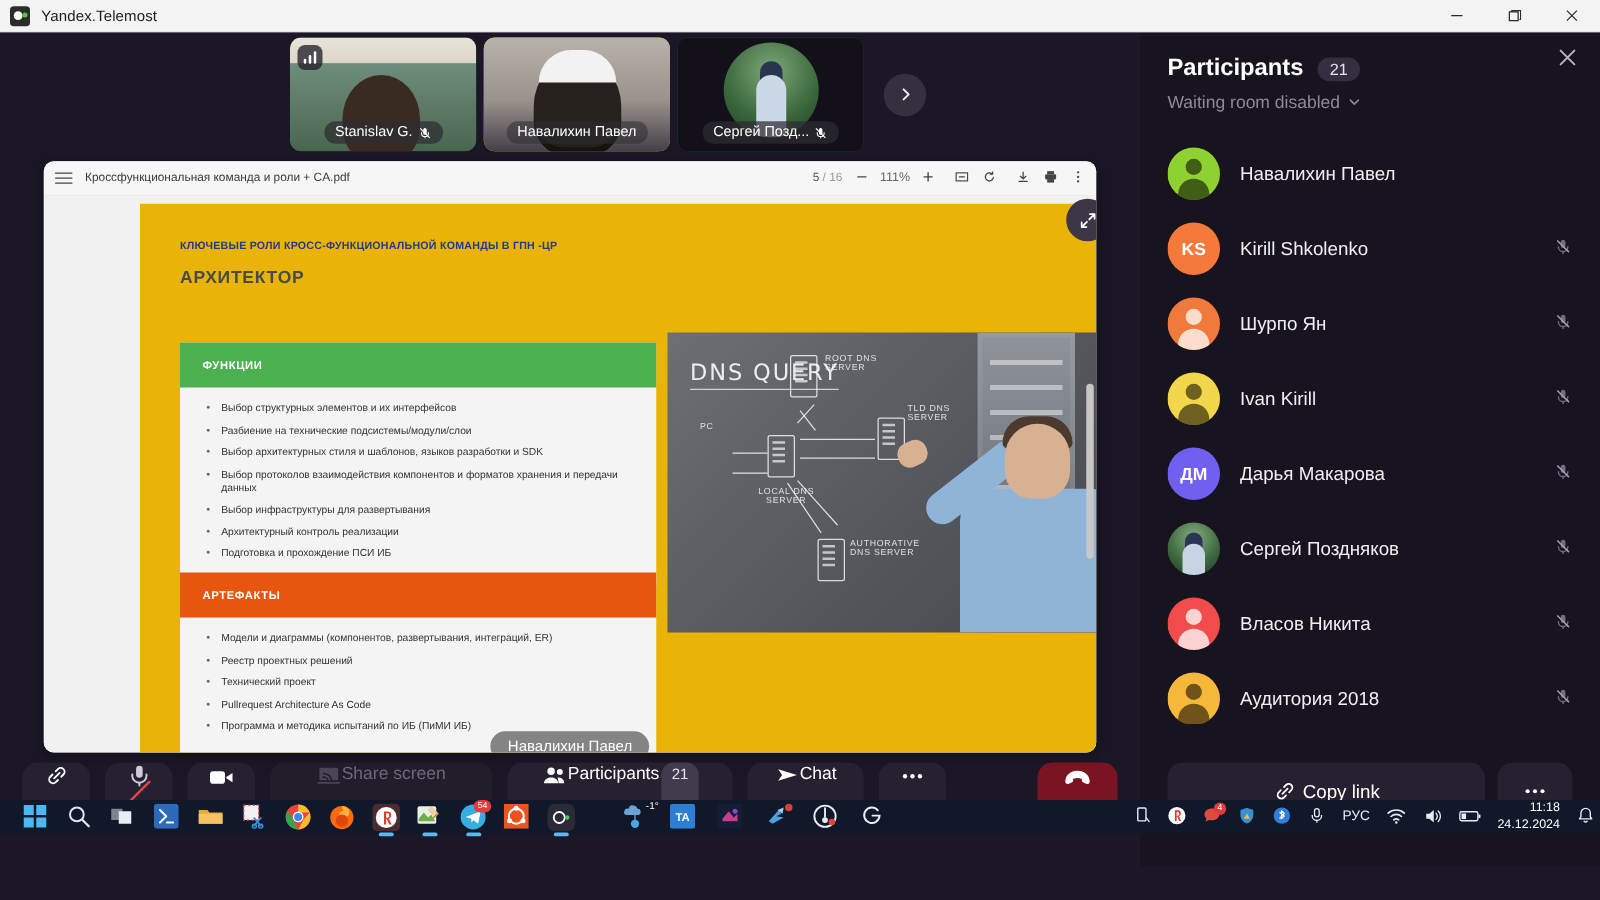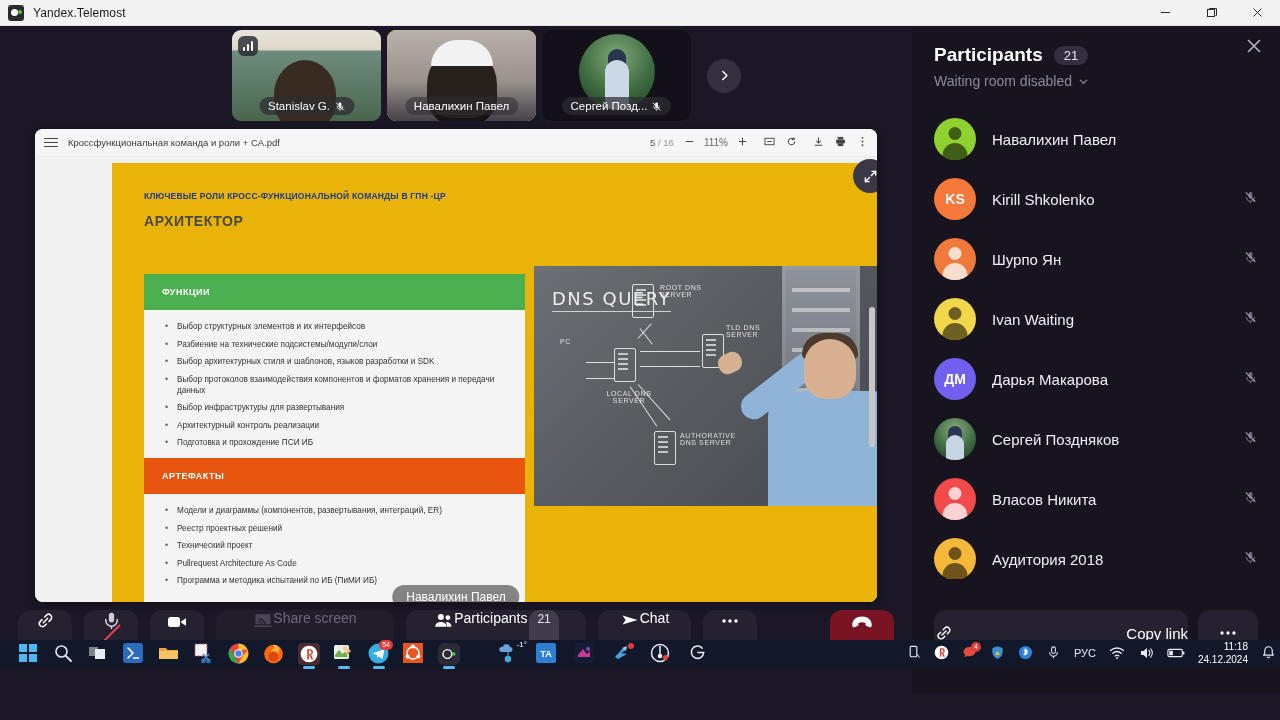--- a/index.html
+++ b/index.html
@@ -288,21 +288,21 @@
     box-shadow: 0 -11px 0 -2px #2b3656;
   }
   .pname { color: #f0eef5; font-size: 15px; flex: 1; }
   .pmute { color: #726c80; font-size: 14px; }
   .panel-actions {
     position: absolute; left: 22px; right: 22px; bottom: 37px;
     display: flex; gap: 10px;
   }
   .copylink {
     flex: 1; height: 46px; border-radius: 12px; background: #262130;
-    display: flex; align-items: center; justify-content: space-between; gap: 4px;
+    display: flex; align-items: center; justify-content: center; gap: 4px;
     color: #fff; font-size: 15px;
   }
   .panel-more {
     width: 60px; height: 46px; border-radius: 12px; background: #262130;
     display: flex; align-items: center; justify-content: center; color: #fff;
     font-size: 16px; letter-spacing: 2px;
   }
 
   
   .taskbar {
@@ -692,21 +692,21 @@
               <path d="M8 12v2" stroke="#726c80" stroke-width="1.2"></path>
               <path d="M3 2.5l10 10" stroke="#a49dae" stroke-width="1.3"></path>
             </svg>
         </div>
       </div>
 
       <div class="prow">
         <div class="av" style="background:#f2d64b">
             <span class="glyph"></span>
           </div>
-        <div class="pname">Ivan Waiting</div>
+        <div class="pname">Ivan Kirill</div>
         <div class="pmute">
           <svg width="15" height="15" viewBox="0 0 16 16">
               <rect x="6" y="2" width="4" height="7" rx="2" fill="#726c80"></rect>
               <path d="M4 7.5v.5a4 4 0 0 0 8 0v-.5" stroke="#726c80" stroke-width="1.2" fill="none"></path>
               <path d="M8 12v2" stroke="#726c80" stroke-width="1.2"></path>
               <path d="M3 2.5l10 10" stroke="#a49dae" stroke-width="1.3"></path>
             </svg>
         </div>
       </div>
 

